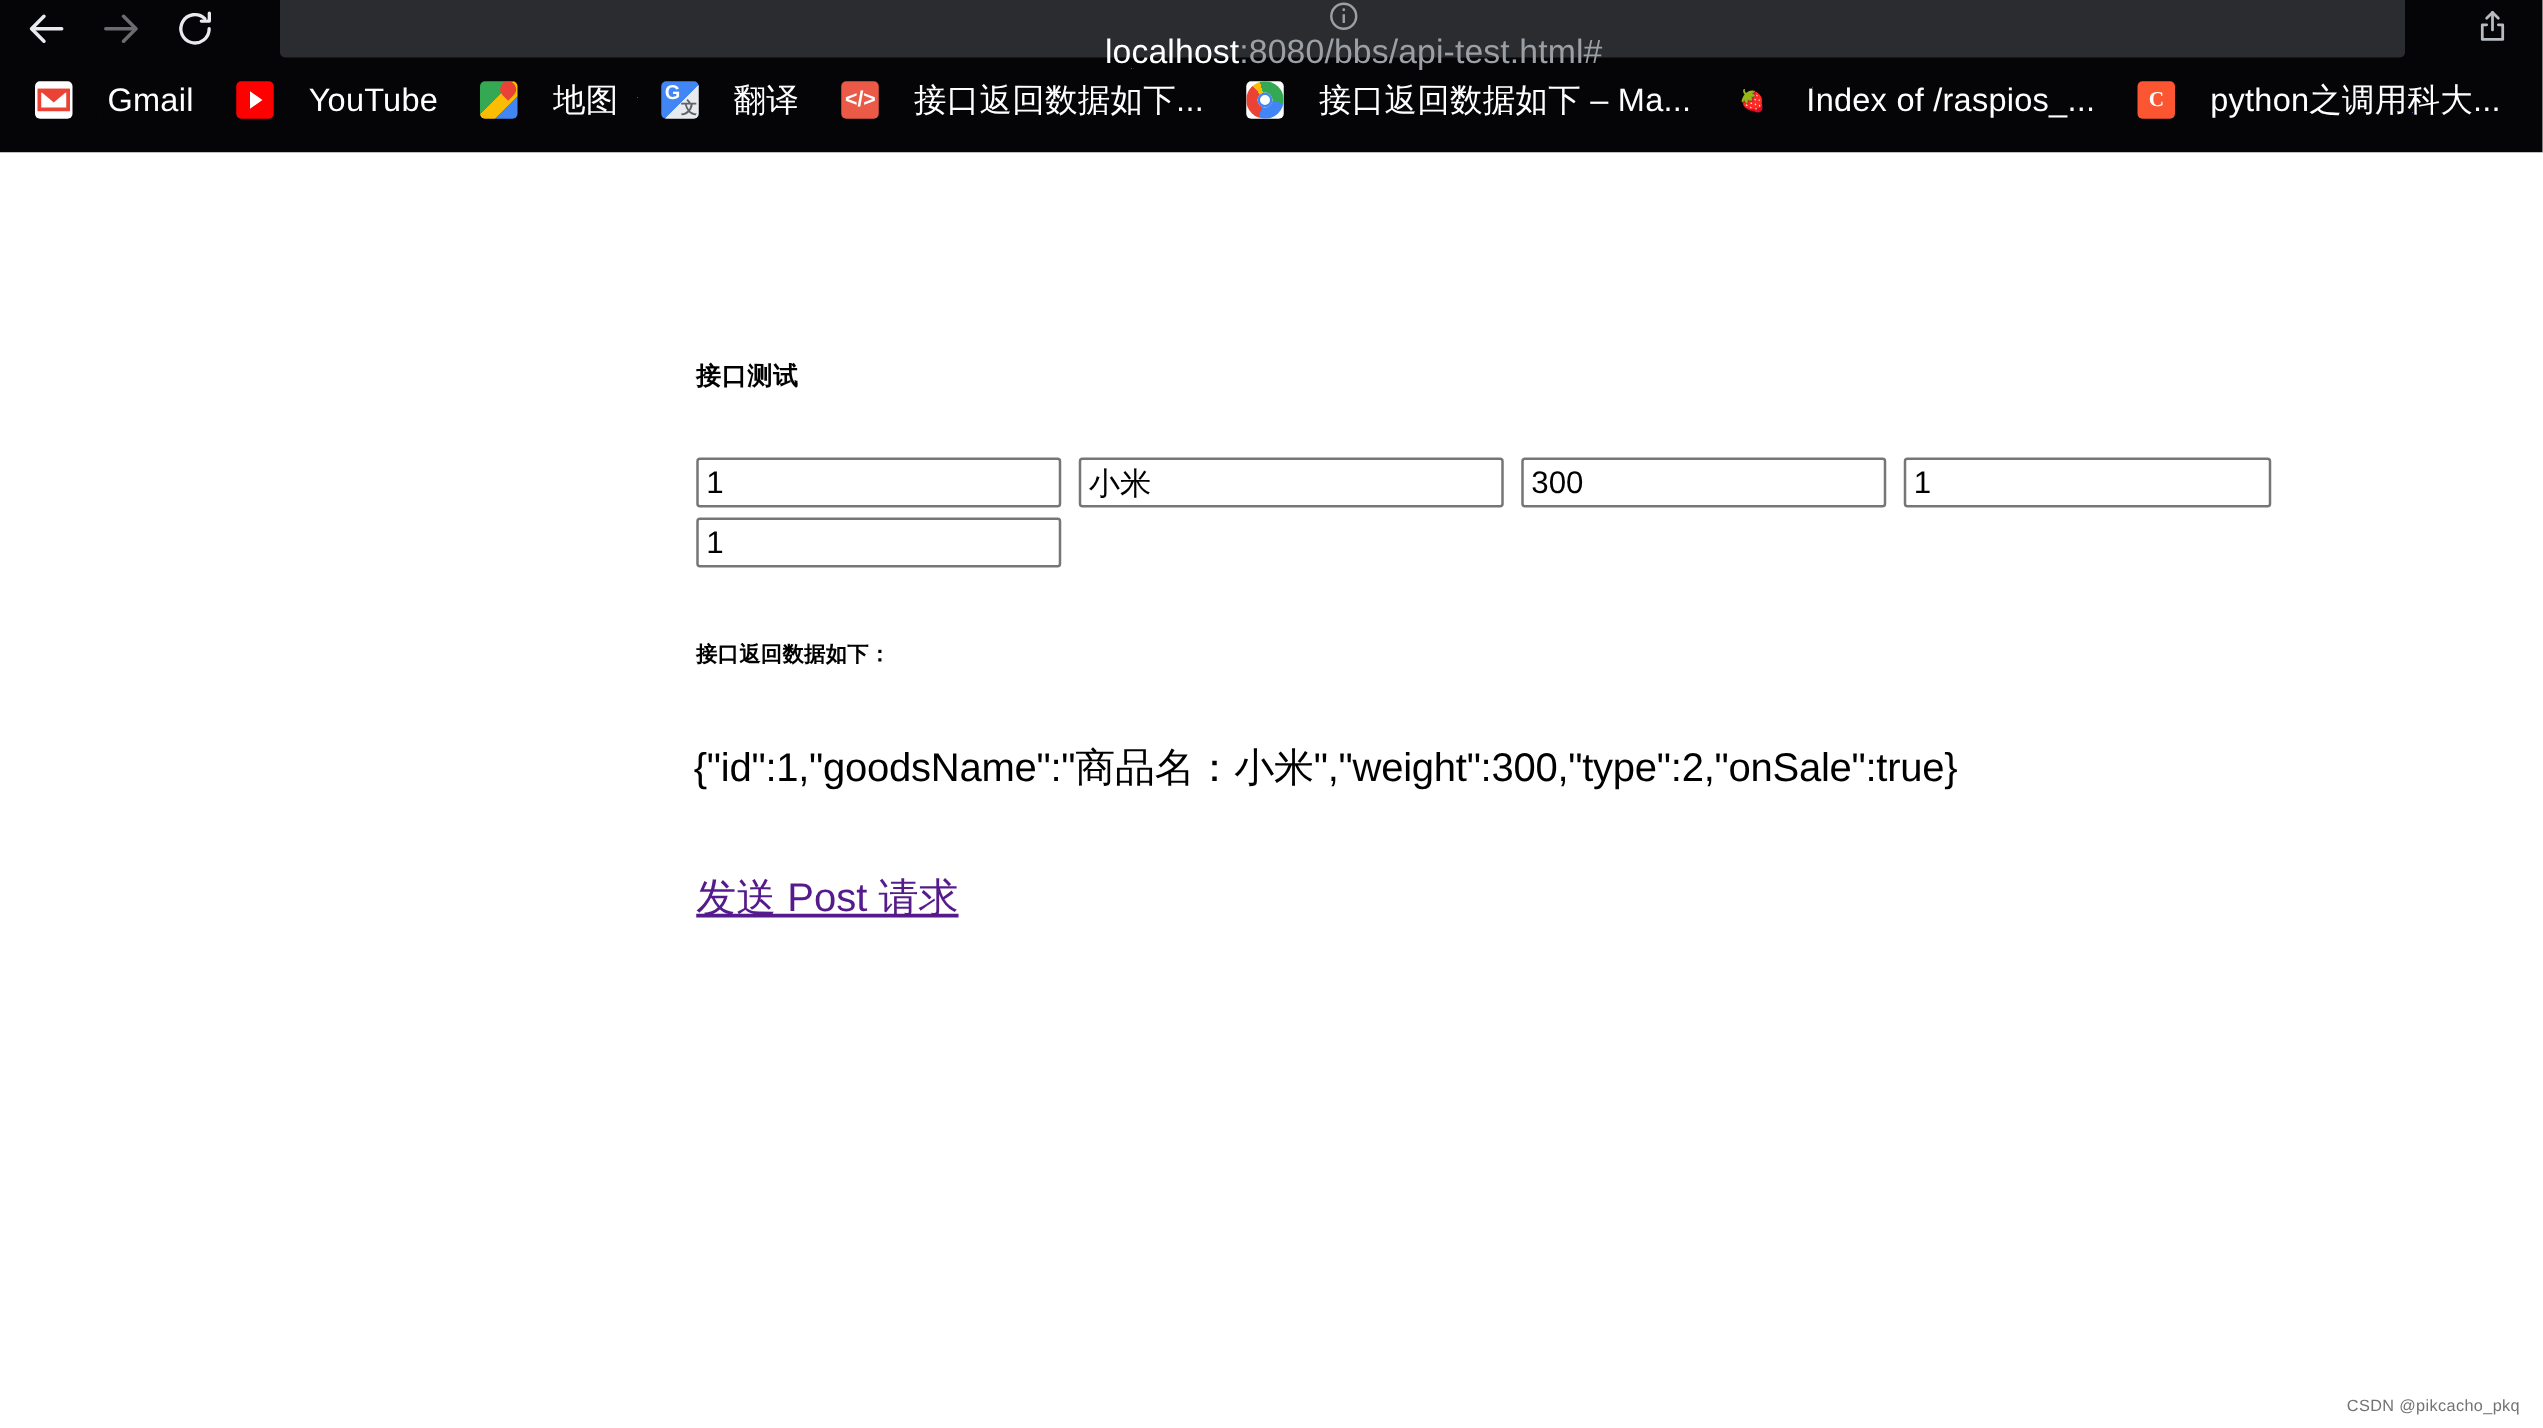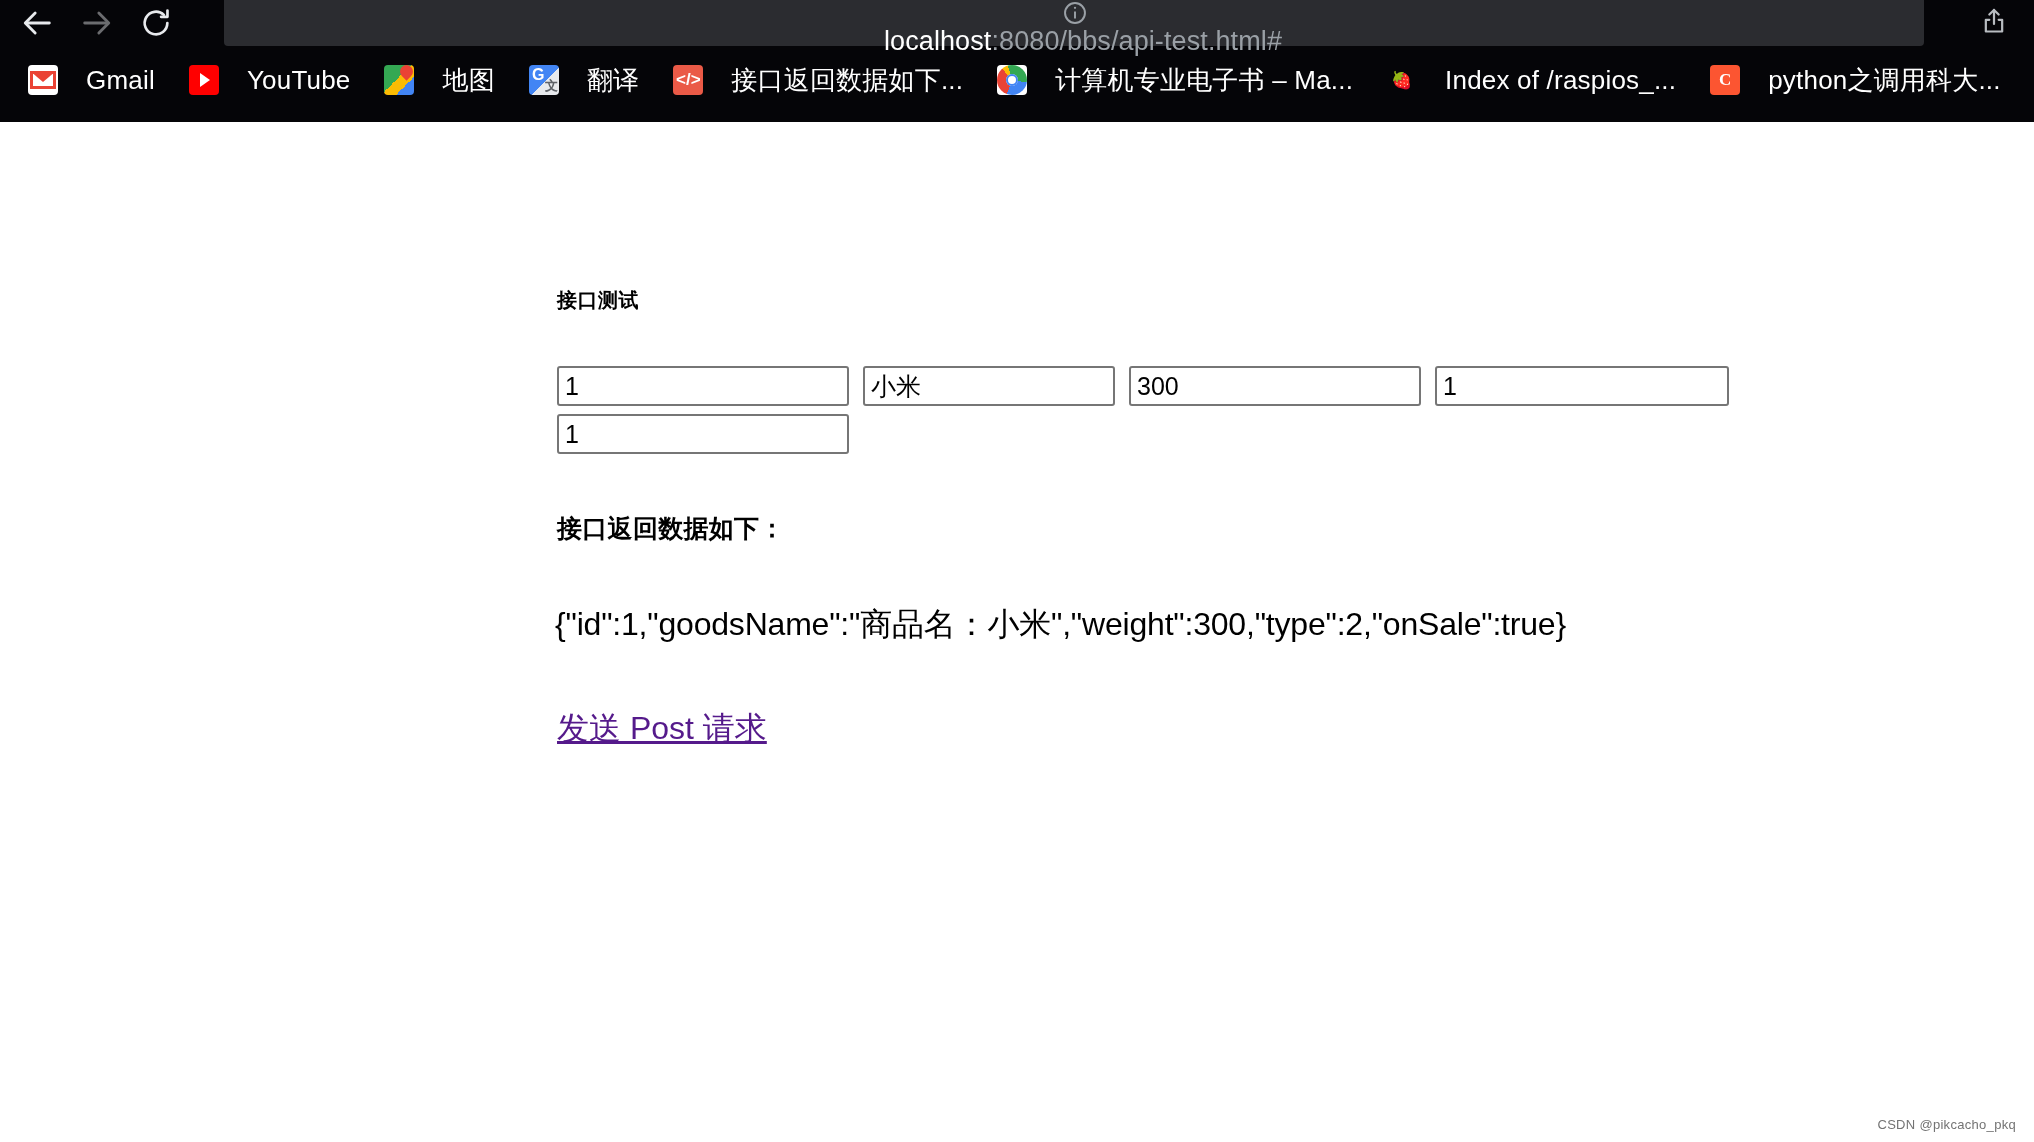--- a/index.html
+++ b/index.html
@@ -174,27 +174,27 @@
     font-family: "Liberation Sans", "DejaVu Sans", sans-serif;
     color: #000;
     padding: 0 6px;
     border: 2px solid #767676;
     border-radius: 3px;
     background: #fff;
     outline: none;
     margin-right: 14px;
   }
   #input-id        { width: 292px; }
-  #input-goodsname { width: 252px; }
+  #input-goodsname { width: 340px; }
   #input-weight    { width: 292px; }
   #input-type      { width: 294px; }
   #input-onsale    { width: 292px; }
 
   #result-label {
-    font-size: 25px;
+    font-size: 17px;
     font-weight: bold;
     color: #000;
     margin: 58px 0 0 0;
     letter-spacing: .3px;
   }
   #result-json {
     font-size: 32px;
     color: #000;
     margin: 58px 0 0 -2px;
     letter-spacing: -.2px;
@@ -295,21 +295,21 @@
       <span class="bm-label">翻译</span>
     </div>
 
     <div class="bookmark">
       <span class="bm-icon ico-code">&lt;/&gt;</span>
       <span class="bm-label">接口返回数据如下...</span>
     </div>
 
     <div class="bookmark">
       <span class="bm-icon ico-chrome"></span>
-      <span class="bm-label">计算机专业电子书 – Ma...</span>
+      <span class="bm-label">接口返回数据如下 – Ma...</span>
     </div>
 
     <div class="bookmark">
       <span class="bm-icon ico-rpi">🍓</span>
       <span class="bm-label">Index of /raspios_...</span>
     </div>
 
     <div class="bookmark">
       <span class="bm-icon ico-csdn">C</span>
       <span class="bm-label">python之调用科大...</span>

